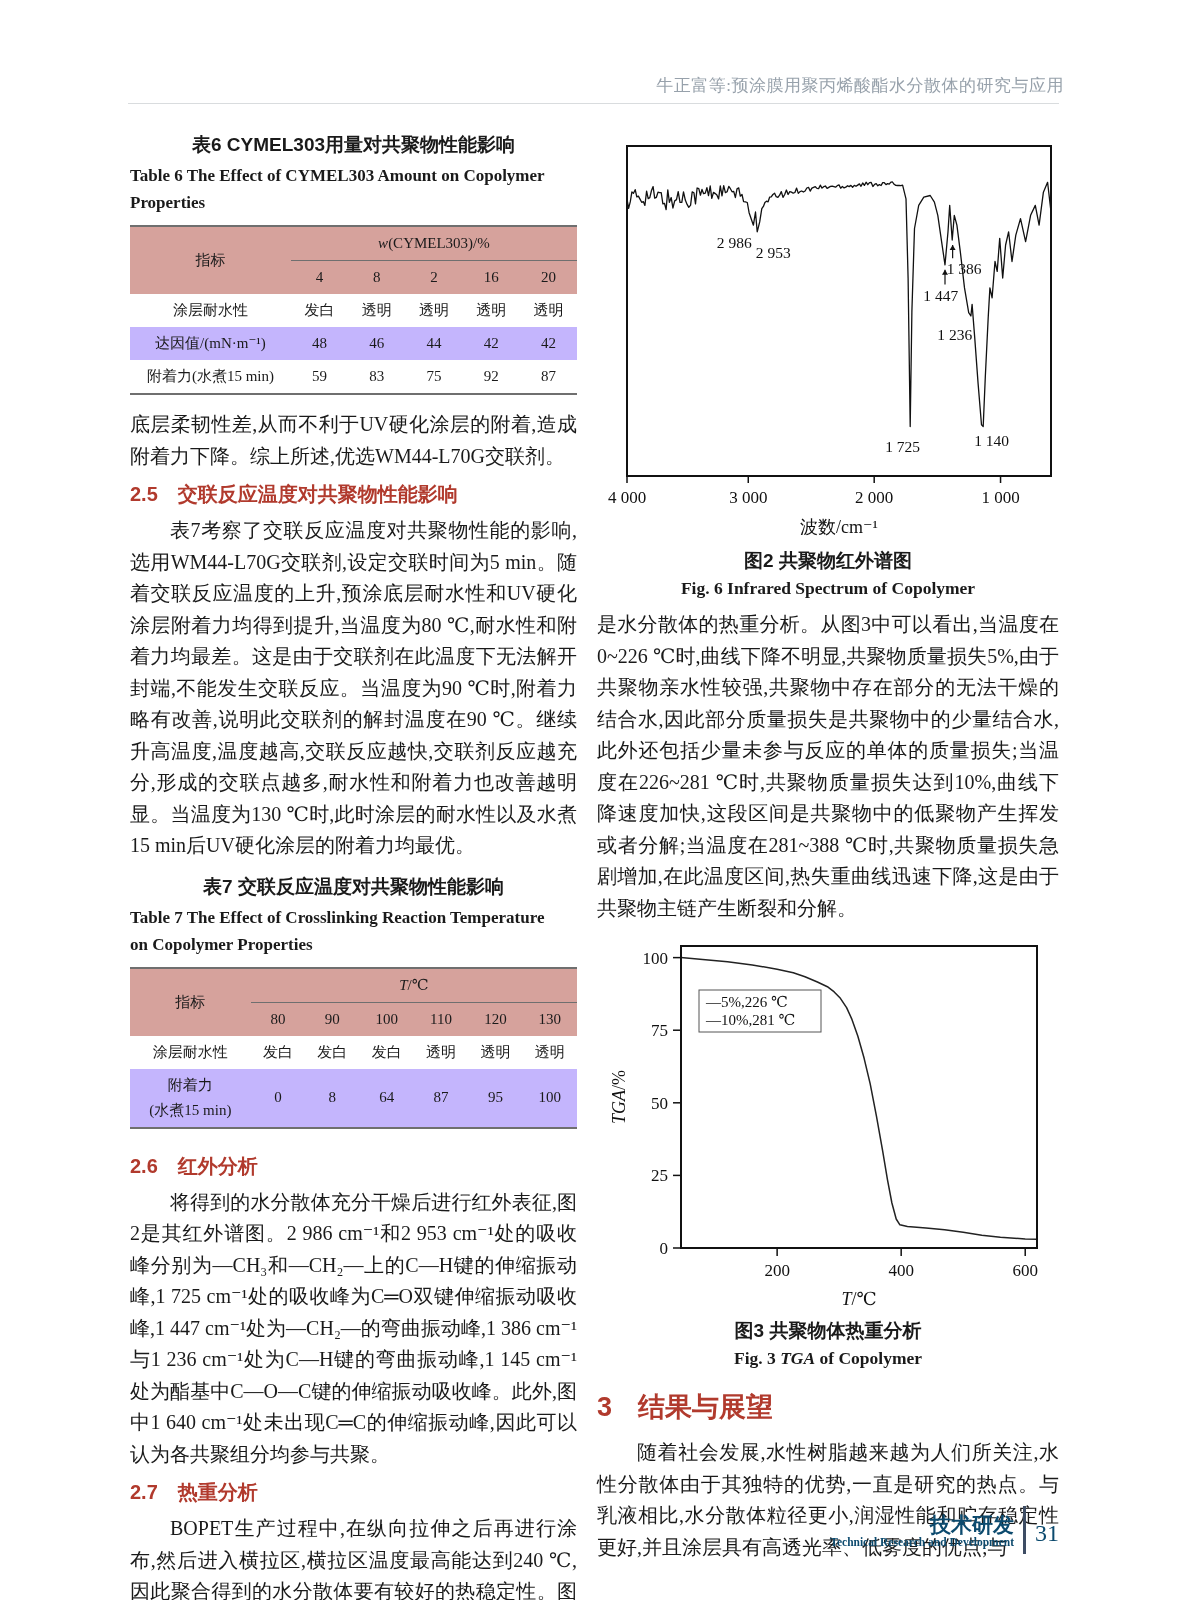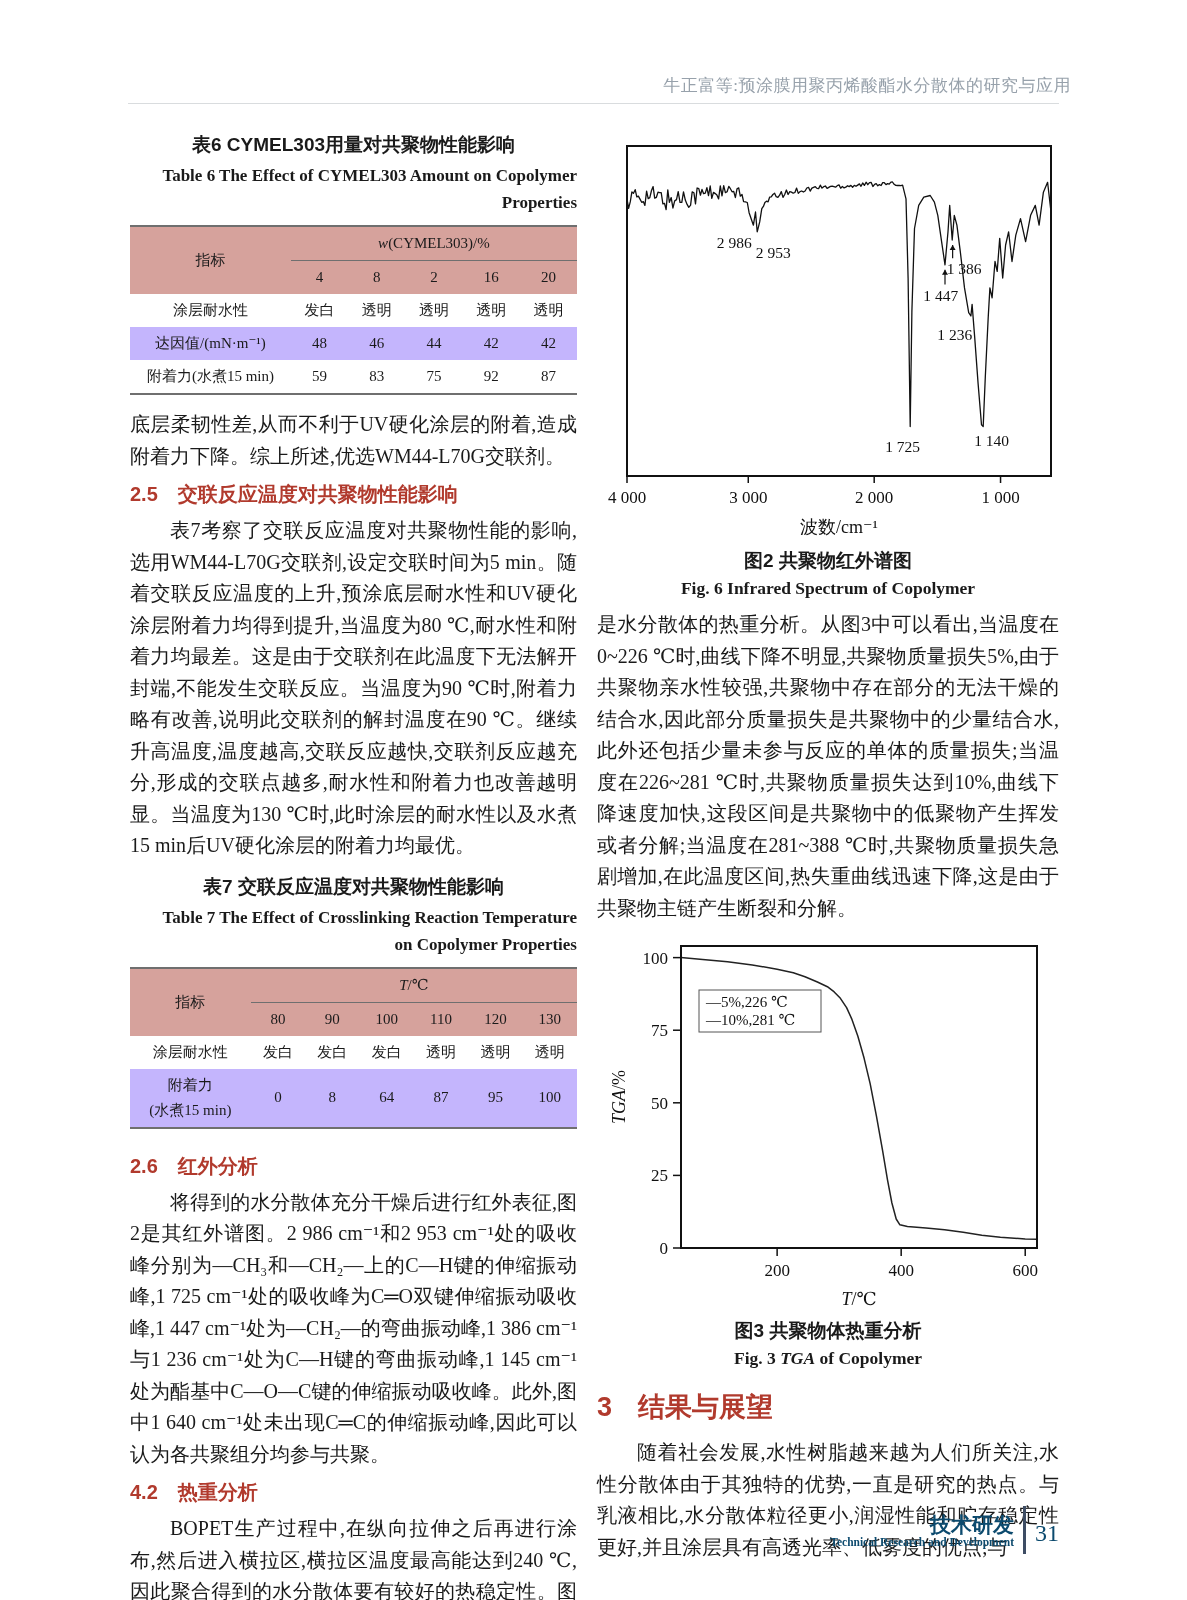--- a/index.html
+++ b/index.html
@@ -2,21 +2,21 @@
 <html lang="zh"><head>
 <meta charset="utf-8">
 <style>
   html,body{margin:0;padding:0;}
   body{
     width:1187px;height:1600px;position:relative;background:#ffffff;
     font-family:"Liberation Serif","DejaVu Serif",serif;color:#1a1a1a;
     overflow:hidden;
   }
   .running-header{
-    position:absolute;top:74px;right:116px;font-size:17px;color:#97a1ab;
+    position:absolute;top:74px;right:123px;font-size:17px;color:#97a1ab;
     letter-spacing:.5px;
   }
   .header-rule{
     position:absolute;top:103px;left:128px;width:931px;height:1px;background:#d9dcde;
   }
   .col{position:absolute;top:126px;}
   .col-left{left:130px;width:447px;}
   .col-right{left:597px;width:462px;}
 
   .para{font-size:20px;line-height:31.5px;text-align:justify;margin:0 0 2px 0;}
@@ -27,21 +27,21 @@
     color:#b13a2d;font-size:20px;margin:9px 0 7px 0;
   }
   .sec-head .num{margin-right:20px;}
   .sec-head-big{font-size:27px;margin:20px 0 12px 0;}
   .sec-head-big .num{margin-right:26px;}
 
   .tbl-title-zh{
     font-family:"Liberation Sans","DejaVu Sans",sans-serif;font-weight:bold;
     font-size:19px;text-align:center;margin:6px 0 4px 0;
   }
-  .tbl-title-en{font-weight:bold;font-size:17px;text-align:right;line-height:27px;}
+  .tbl-title-en{font-weight:bold;font-size:17px;text-align:left;line-height:27px;}
   table.data{
     width:100%;border-collapse:collapse;margin:9px 0 14px 0;font-size:15px;
     border-top:2px solid #6f6f6f;border-bottom:2px solid #6f6f6f;
   }
   table.data td{text-align:center;padding:4px 2px;line-height:25px;}
   td.hdr{background:#d6a29c;}
   td.grp{border-bottom:1px solid #6f6f6f;}
   tr.rowpink td{background:#c4b5fd;}
   td.lbl{text-align:left;padding-left:4px;}
   .two-line{line-height:22px;padding:3px 0;margin-top:48px;}
@@ -169,21 +169,21 @@
     </tr>
   </tbody>
     </table>
 
   <h3 class="sec-head" style="margin-top:24px;">
     <span class="num">2.6</span><span>红外分析</span>
   </h3>
   <p class="para indent">将得到的水分散体充分干燥后进行红外表征,图2是其红外谱图。2 986 cm⁻¹和2 953 cm⁻¹处的吸收峰分别为—CH₃和—CH₂—上的C—H键的伸缩振动峰,1 725 cm⁻¹处的吸收峰为C═O双键伸缩振动吸收峰,1 447 cm⁻¹处为—CH₂—的弯曲振动峰,1 386 cm⁻¹与1 236 cm⁻¹处为C—H键的弯曲振动峰,1 145 cm⁻¹处为酯基中C—O—C键的伸缩振动吸收峰。此外,图中1 640 cm⁻¹处未出现C═C的伸缩振动峰,因此可以认为各共聚组分均参与共聚。</p>
 
   <h3 class="sec-head">
-    <span class="num">4.2</span><span>热重分析</span>
+    <span class="num">2.7</span><span>热重分析</span>
   </h3>
   <p class="para indent">BOPET生产过程中,在纵向拉伸之后再进行涂布,然后进入横拉区,横拉区温度最高能达到240 ℃,因此聚合得到的水分散体要有较好的热稳定性。图3</p>
 
 </div>
 
 <div class="col col-right">
 
   <div class="fig-wrap">
     <svg id="fig2-svg" width="462" height="400" viewBox="0 0 462 400">
         <path d="M30.0,58.8L31.6,68.4L33.3,61.7L34.9,51.9L36.5,53.3L38.2,49.7L39.8,56.9L41.4,56.1L43.0,59.1L44.7,62.3L46.3,61.6L47.9,65.4L49.6,51.1L51.2,58.6L52.8,57.6L54.5,50.5L56.1,46.6L57.7,58.1L59.4,57.3L61.0,52.2L62.6,52.6L64.2,52.6L65.9,63.8L67.5,63.3L69.1,69.6L70.8,49.9L72.4,62.3L74.2,57.6L75.9,68.0L77.7,60.9L79.5,59.6L81.2,51.7L83.0,62.4L84.8,62.3L86.5,51.8L88.3,60.1L90.1,64.4L91.8,67.3L93.6,65.1L95.2,51.8L96.9,52.7L98.5,63.9L100.1,48.0L101.8,48.7L103.4,55.2L105.0,49.5L106.6,53.7L108.3,53.1L109.9,47.7L111.5,55.6L113.2,46.0L114.8,58.3L116.5,52.4L118.2,53.6L119.9,55.1L121.6,58.9L123.3,45.8L125.0,55.8L126.7,45.7L128.4,52.6L130.1,51.7L131.8,46.4L133.4,48.7L135.1,51.8L136.7,51.4L138.4,57.5L140.0,48.9L141.7,47.9L143.3,56.2L145.0,54.5L146.6,61.6L148.4,61.9L150.3,62.5L152.1,72.7L156.4,85.2L158.5,72.0L160.2,91.8L162.7,81.9L164.8,68.7L166.4,66.4L167.9,62.5L169.5,61.2L171.1,61.8L172.6,57.2L174.2,56.8L175.9,54.5L177.6,53.2L179.2,56.7L180.9,57.4L182.6,55.2L184.3,51.6L186.0,57.3L187.7,54.5L189.4,50.0L191.1,54.5L192.8,51.6L194.5,52.1L196.2,53.2L197.9,52.5L199.6,48.1L201.3,53.4L203.0,51.6L204.7,51.0L206.4,52.0L208.1,51.0L209.8,48.0L211.5,47.3L213.2,51.1L214.9,48.2L216.6,47.4L218.3,46.7L220.0,48.4L221.6,48.6L223.3,45.2L225.0,48.1L226.7,46.7L228.4,46.0L230.1,48.4L231.8,47.4L233.5,46.4L235.2,46.1L236.9,46.6L238.6,47.2L240.3,45.6L242.0,44.9L243.7,48.2L245.4,46.4L247.1,47.9L248.8,47.2L250.5,45.7L252.2,46.6L253.9,45.4L255.6,47.2L257.3,45.4L259.0,46.3L260.7,45.1L262.4,43.9L264.0,46.3L265.7,43.0L267.4,45.4L269.1,42.2L270.8,44.7L272.5,42.7L274.2,42.4L275.9,46.5L277.6,44.4L279.2,43.7L280.8,45.8L282.4,44.6L284.1,45.5L285.7,42.6L287.3,42.7L289.0,44.6L290.6,43.6L292.2,44.2L293.9,42.1L295.5,42.0L297.1,44.3L298.8,45.4L300.5,45.5L302.2,45.5L303.9,45.6L305.6,45.1L309.0,58.8L311.1,138.0L313.2,286.5L314.9,171.0L317.5,88.5L321.7,65.4L326.8,57.1L333.2,55.5L337.4,62.1L340.8,75.3L344.6,101.7L348.0,124.8L351.0,91.8L352.7,65.4L355.2,100.0L357.3,75.3L359.9,85.2L363.3,111.6L367.5,147.9L371.7,172.7L373.9,176.0L375.1,164.4L377.7,197.4L381.1,243.6L384.5,284.8L386.2,286.5L388.3,237.0L391.2,177.6L392.9,147.9L395.1,157.8L398.0,121.5L400.2,131.4L402.7,98.4L405.7,138.0L408.6,105.0L411.6,91.8L415.0,121.5L418.8,95.1L423.5,78.6L428.6,101.7L433.6,75.3L438.3,65.4L442.1,85.2L446.4,52.2L450.6,42.3L454.0,72.0" fill="none" stroke="#111" stroke-width="1.3" stroke-linejoin="round"></path>

